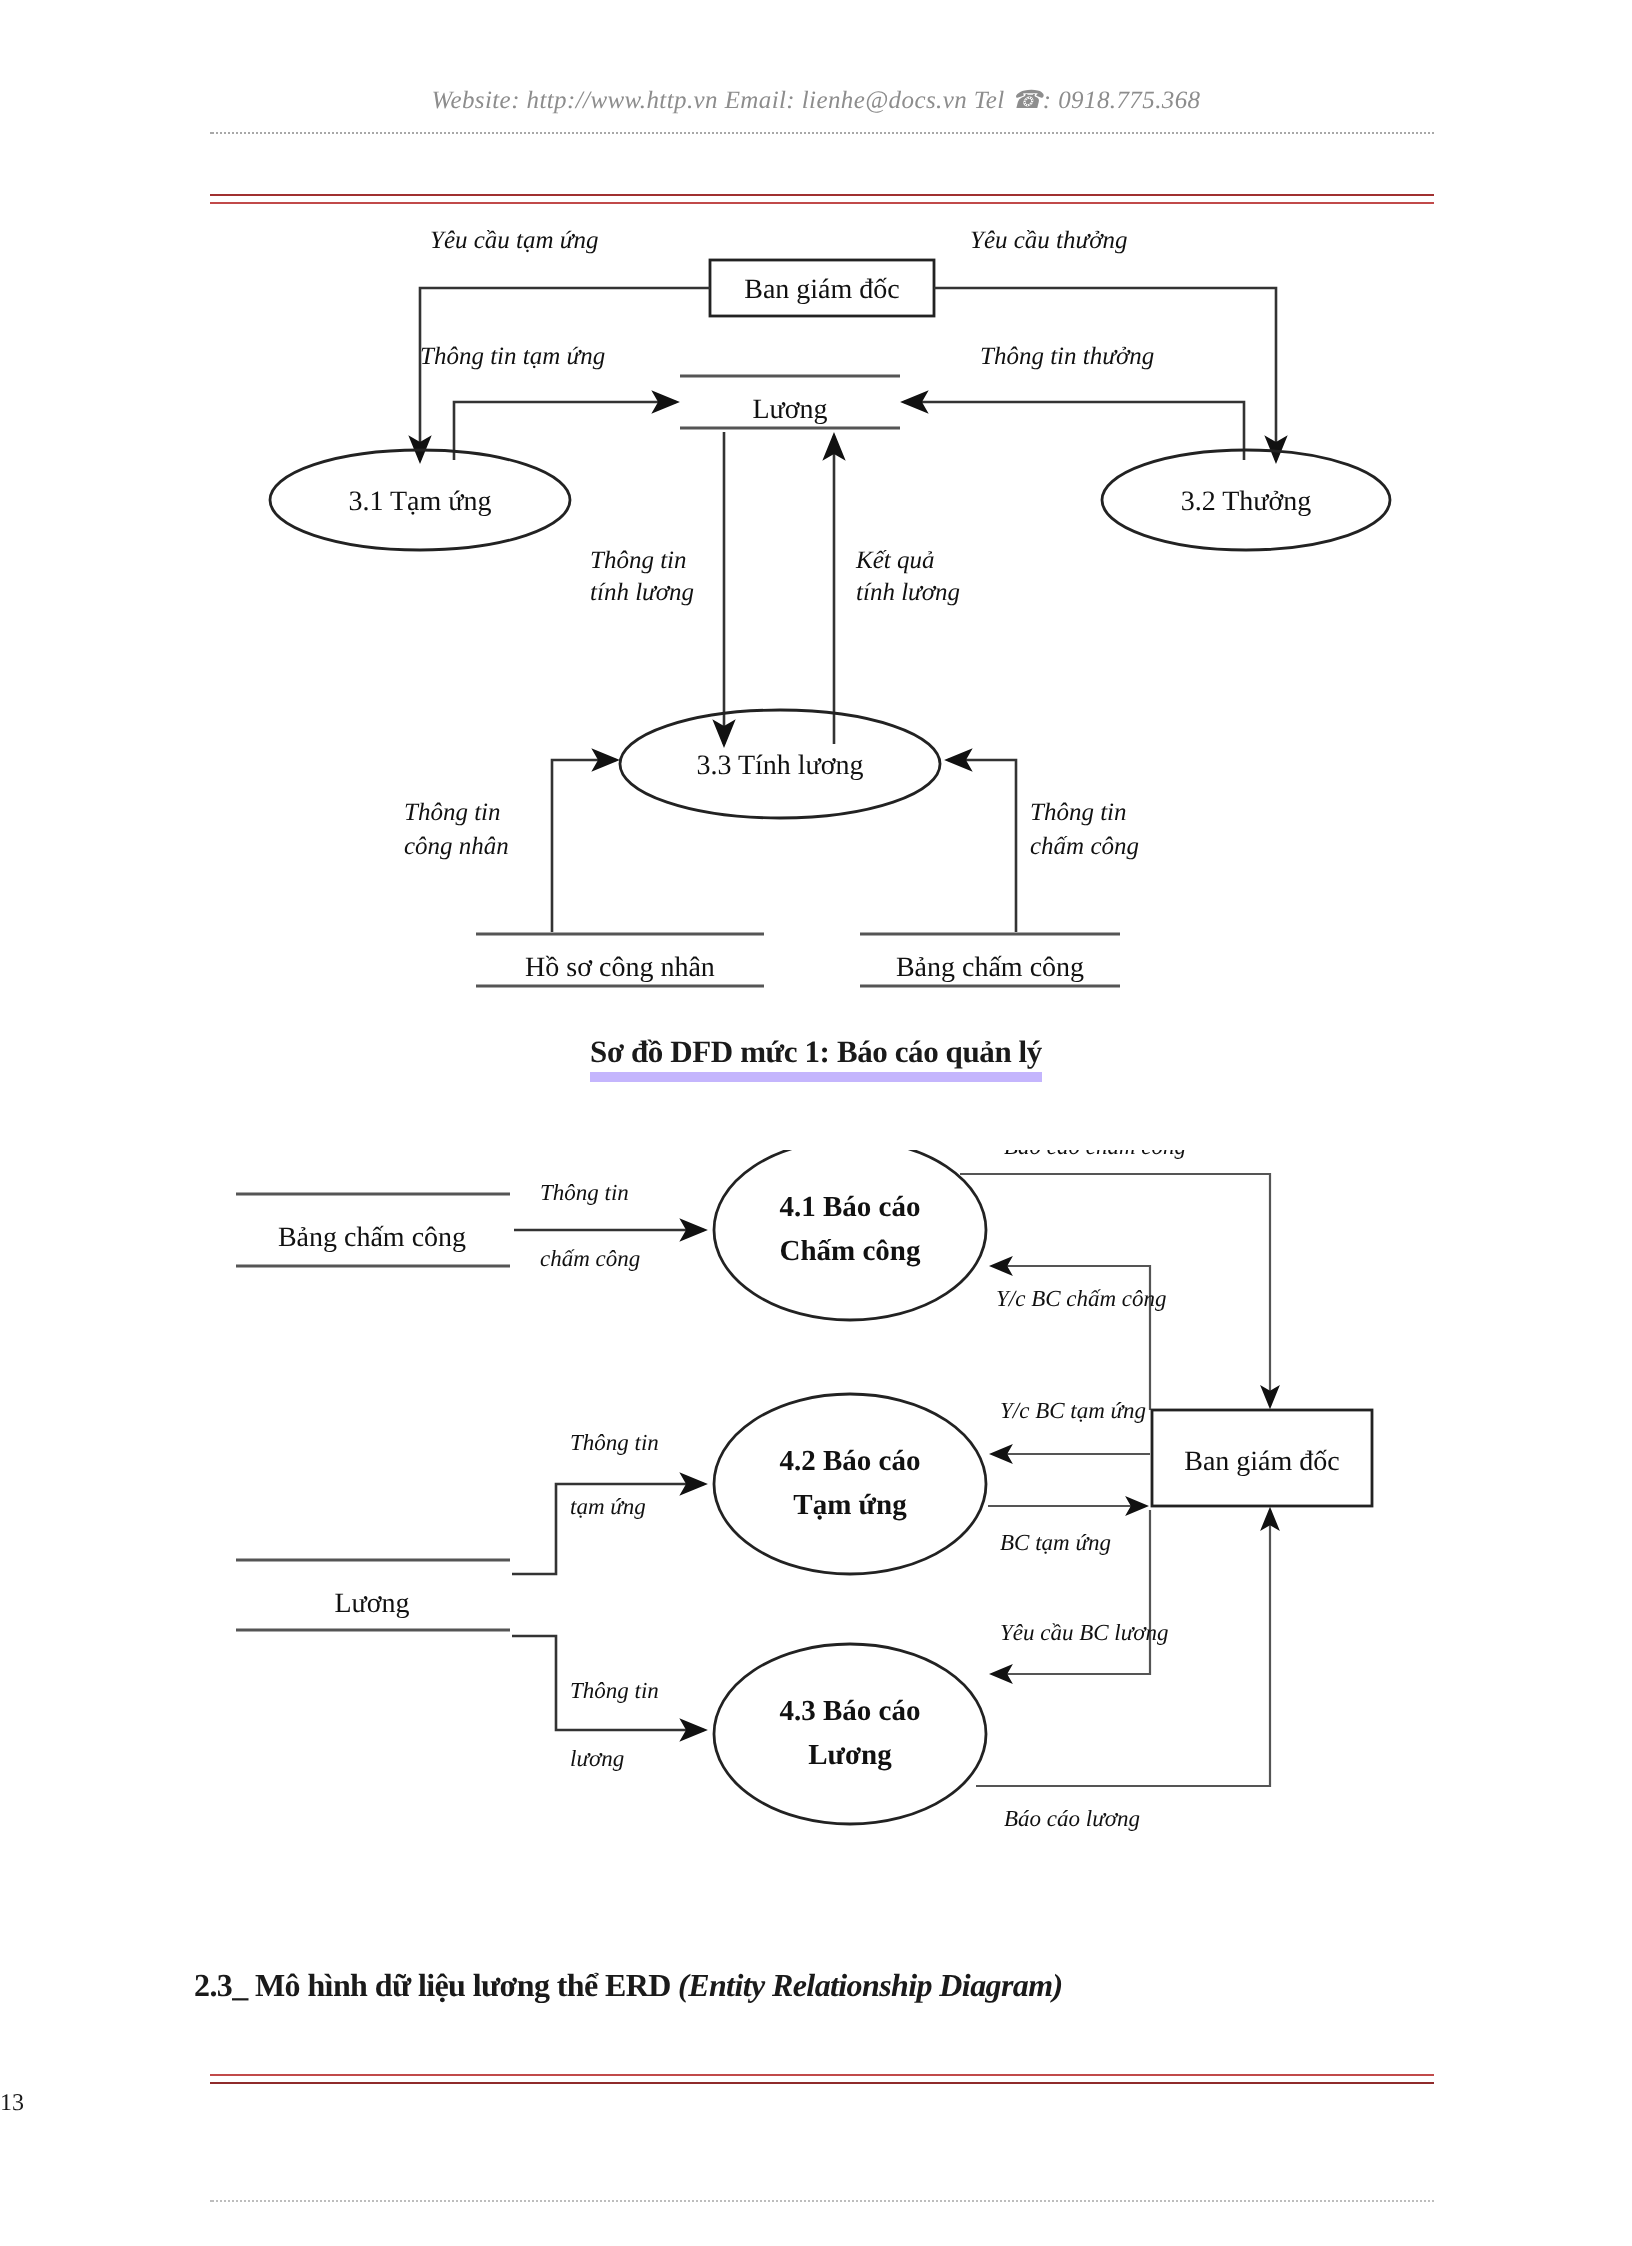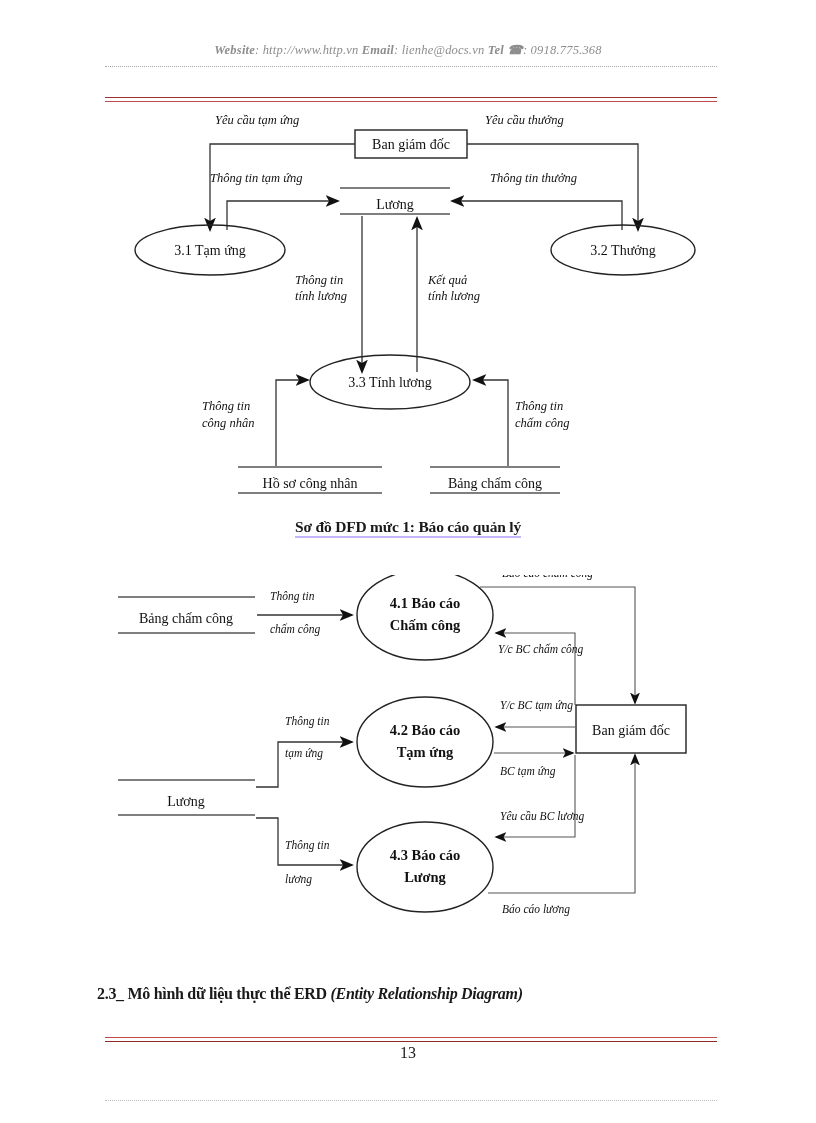--- a/index.html
+++ b/index.html
@@ -23,21 +23,21 @@
   .doc-header {
     position: absolute;
     left: 0; top: 42px;
     width: 816px;
     text-align: center;
     font-size: 12.5px;
     color: #8d8d8d;
     white-space: nowrap;
     letter-spacing: .2px;
   }
-  .doc-header .b { font-weight: bold; font-style: italic; text-align: right; }
+  .doc-header .b { font-weight: normal; font-style: italic; text-align: right; }
   .doc-header .i { font-style: italic; }
 
   .rule-top {
     position: absolute;
     left: 105px; top: 66px;
     width: 612px; height: 0;
     border-top: 1.6px dotted #9a9a9a;
     opacity: .85;
   }
   .rule-red-top {
@@ -57,43 +57,43 @@
   .rule-bottom-dot {
     position: absolute;
     left: 105px; top: 1100px;
     width: 612px; height: 0;
     border-top: 1.4px dotted #bdbdbd;
   }
   .page-number {
     position: absolute;
     left: 0; top: 1044px;
     width: 816px;
-    text-align: center;
-    font-size: 16px;
+    text-align: left;
+    font-size: 12px;
     color: #1a1a1a;
   }
 
   
   .diagram {
     position: absolute;
   }
   .diagram svg { display: block; }
 
   
   .caption-dfd {
     position: absolute;
     left: 0; top: 518px;
     width: 816px;
     text-align: center;
     font-size: 15.5px;
     font-weight: bold;
     letter-spacing: -0.2px;
   }
   .caption-dfd span {
-    border-bottom: 2px solid #c4b5fd;
+    border-bottom: 5px solid #c4b5fd;
     padding-bottom: 1px;
   }
   .heading-erd {
     position: absolute;
     left: 97px; top: 985px;
     width: 700px;
     font-size: 16px;
     white-space: nowrap;
     letter-spacing: -0.3px;
   }
@@ -287,20 +287,20 @@
 
       <path class="ln-thin" d="M465,180 L465,262 L386,262" marker-end="url(#ah2)"></path>
       <text class="t-flow-sm" x="390" y="245">Yêu cầu BC lương</text>
 
       <path class="ln-thin" d="M378,318 L525,318 L525,180" marker-end="url(#ah2)"></path>
       <text class="t-flow-sm" x="392" y="338">Báo cáo lương</text>
     </svg>
   </div>
 
   <div class="heading-erd">
-    <span class="bold">2.3_ Mô hình dữ liệu thực thể ERD</span><span class="ital"> (Entity Relationship Diagram)</span>
+    <span class="bold">2.3_ Mô hình dữ liệu lương thể ERD</span><span class="ital"> (Entity Relationship Diagram)</span>
   </div>
 
   <div class="rule-red-bottom"></div>
   <div class="page-number">13</div>
   <div class="rule-bottom-dot"></div>
 
 </div>
 
 </body></html>

